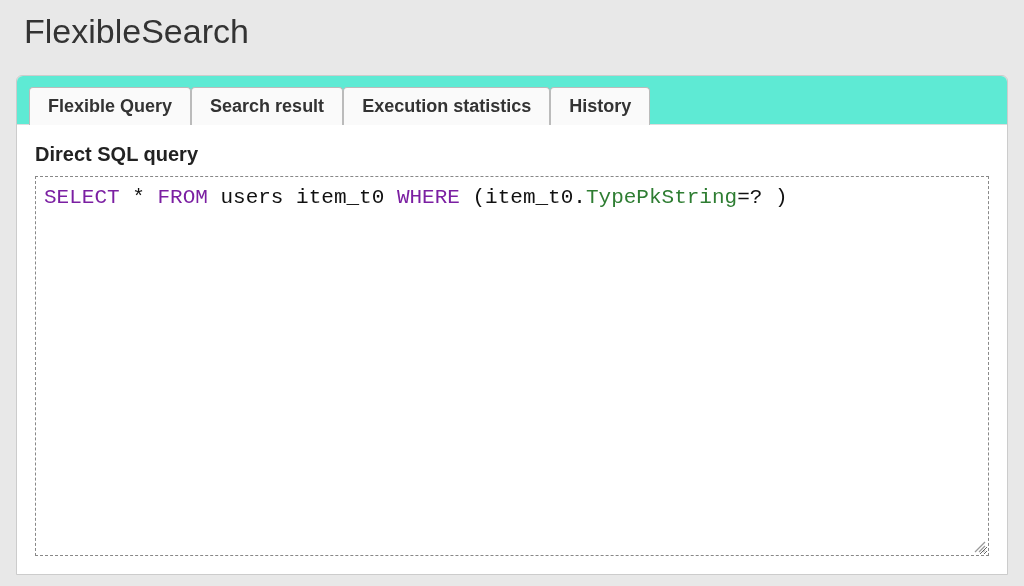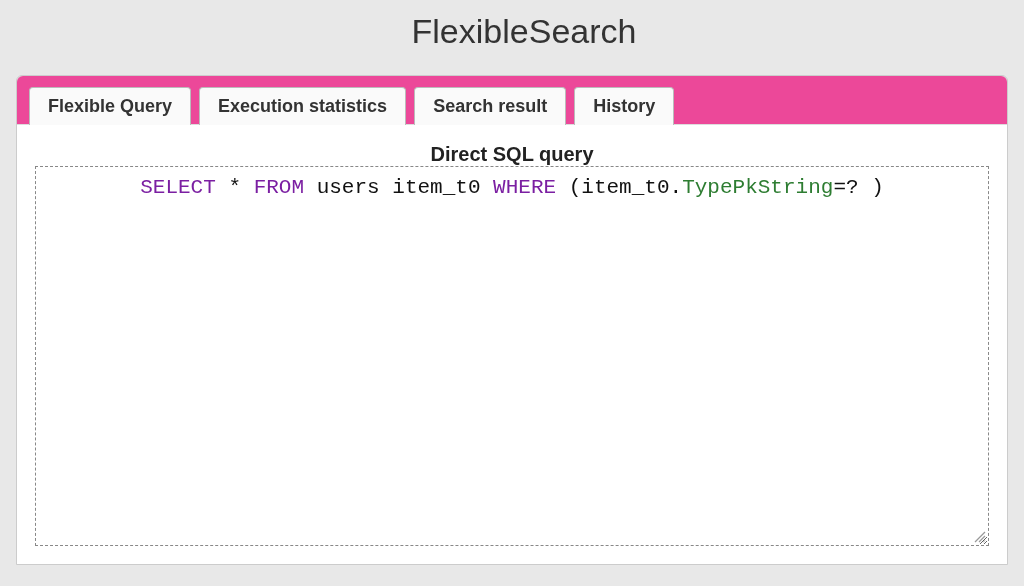--- a/index.html
+++ b/index.html
@@ -9,41 +9,40 @@
     }
     body {
       font-family: Arial, Helvetica, sans-serif;
       background: #e8e8e8;
       width: 1024px;
       height: 586px;
       overflow: hidden;
     }
     .page {
       padding: 0;
-      text-align: center;
     }
     .page-title {
       font-size: 34px;
       font-weight: normal;
       color: #333;
       padding: 12px 0 12px 24px;
     }
     .panel {
       background: #e8e8e8;
       margin: 12px 16px 0 16px;
       border: 1px solid #ccc;
       border-radius: 6px 6px 0 0;
       padding: 0;
     }
     .tabs {
       display: flex;
-      gap: 8px;
+      gap: 0;
       padding: 10px 12px 0 12px;
       border-bottom: 1px solid #ddd;
-      background: #ec4899;
+      background: #5eead4;
       border-radius: 6px 6px 0 0;
     }
     .tab {
       border: 1px solid #bbb;
       border-bottom: none;
       background: #fff;
       color: #333;
       font-size: 18px;
       padding: 8px 18px;
       border-radius: 4px 4px 0 0;
@@ -64,20 +63,21 @@
       border-color: #1a7af8;
     }
     .tab-content {
       background: #fff;
       padding: 18px 18px 18px 18px;
     }
     .section-title {
       font-size: 20px;
       font-weight: bold;
       color: #222;
+      margin-bottom: 10px;
     }
     .sql-editor {
       border: 1px dashed #888;
       background: #fff;
       width: 100%;
       height: 380px;
       padding: 6px 8px;
       font-family: "Menlo", "Consolas", "Courier New", monospace;
       font-size: 21px;
       line-height: 1.4;
@@ -106,24 +106,24 @@
 
 <div class="page">
   <h1 class="page-title">FlexibleSearch</h1>
 
   <div class="panel">
     <div class="tabs">
       <div class="tab inactive">
         <span>Flexible Query</span>
       </div>
       <div class="tab inactive">
-        <span>Execution statistics</span>
+        <span>Search result</span>
       </div>
       <div class="tab inactive">
-        <span>Search result</span>
+        <span>Execution statistics</span>
       </div>
       <div class="tab inactive">
         <span>History</span>
       </div>
     </div>
 
     <div class="tab-content">
       <div class="section-title">Direct SQL query</div>
 
       <div class="sql-editor" id="sql-editor" title="SELECT * FROM users item_t0 WHERE (item_t0.TypePkString=? )">

